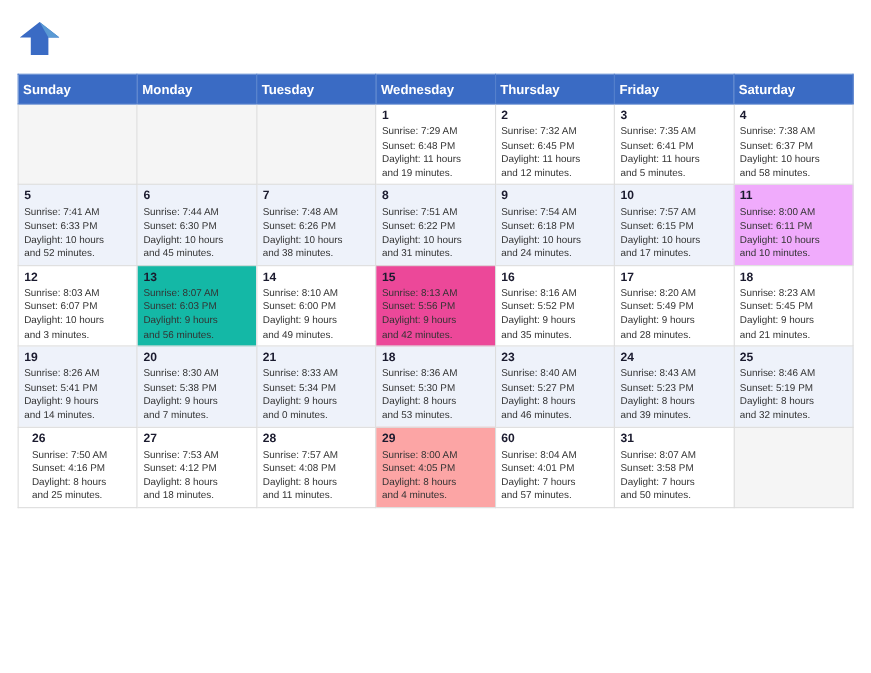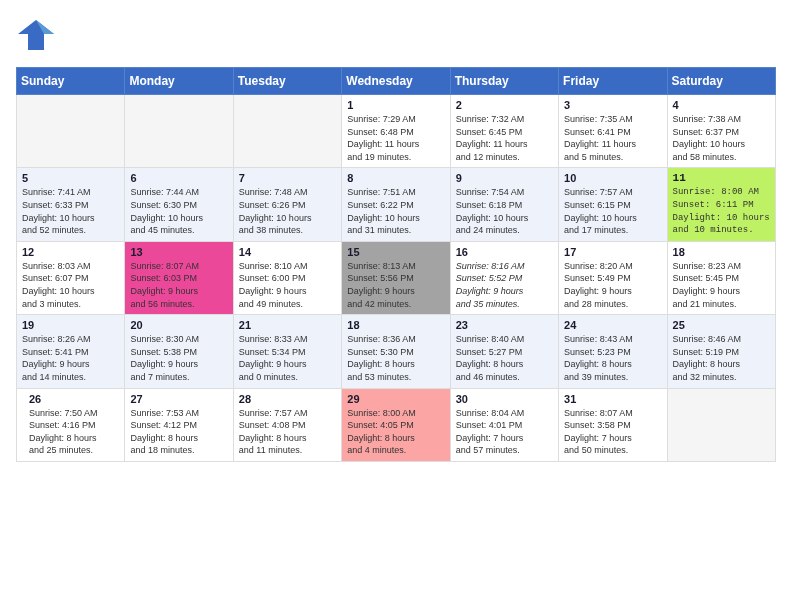--- a/index.html
+++ b/index.html
@@ -204,60 +204,60 @@
 Daylight: 10 hours
 and 24 minutes.</div>
         </td>
         <td style="background: rgb(238, 242, 250);">
           <span class="day-num">10</span>
           <div class="day-info" style="white-space: pre-line;">Sunrise: 7:57 AM
 Sunset: 6:15 PM
 Daylight: 10 hours
 and 17 minutes.</div>
         </td>
-        <td style="background: #bef264; font-family: Liberation Mono, monospace;">
+        <td style="background: #f0abfc;">
           <span class="day-num">11</span>
           <div class="day-info" style="white-space: pre-line;">Sunrise: 8:00 AM
 Sunset: 6:11 PM
 Daylight: 10 hours
 and 10 minutes.</div>
         </td>
       </tr>
       <tr>
         <td style="background: rgb(255, 255, 255);">
           <span class="day-num">12</span>
           <div class="day-info" style="white-space: pre-line;">Sunrise: 8:03 AM
 Sunset: 6:07 PM
 Daylight: 10 hours
 and 3 minutes.</div>
         </td>
-        <td style="background: #ec4899;">
+        <td style="background: #14b8a6;">
           <span class="day-num">13</span>
           <div class="day-info" style="white-space: pre-line;">Sunrise: 8:07 AM
 Sunset: 6:03 PM
 Daylight: 9 hours
 and 56 minutes.</div>
         </td>
         <td style="background: rgb(255, 255, 255);">
           <span class="day-num">14</span>
           <div class="day-info" style="white-space: pre-line;">Sunrise: 8:10 AM
 Sunset: 6:00 PM
 Daylight: 9 hours
 and 49 minutes.</div>
         </td>
-        <td style="background: #a3a3a3;">
+        <td style="background: #ec4899;">
           <span class="day-num">15</span>
           <div class="day-info" style="white-space: pre-line;">Sunrise: 8:13 AM
 Sunset: 5:56 PM
 Daylight: 9 hours
 and 42 minutes.</div>
         </td>
         <td style="background: rgb(255, 255, 255);">
           <span class="day-num">16</span>
-          <div class="day-info" style="white-space: pre-line; font-style: italic;">Sunrise: 8:16 AM
+          <div class="day-info" style="white-space: pre-line;">Sunrise: 8:16 AM
 Sunset: 5:52 PM
 Daylight: 9 hours
 and 35 minutes.</div>
         </td>
         <td style="background: rgb(255, 255, 255);">
           <span class="day-num">17</span>
           <div class="day-info" style="white-space: pre-line;">Sunrise: 8:20 AM
 Sunset: 5:49 PM
 Daylight: 9 hours
 and 28 minutes.</div>
@@ -344,21 +344,21 @@
 and 11 minutes.</div>
         </td>
         <td style="background: #fca5a5;">
           <span class="day-num">29</span>
           <div class="day-info" style="white-space: pre-line;">Sunrise: 8:00 AM
 Sunset: 4:05 PM
 Daylight: 8 hours
 and 4 minutes.</div>
         </td>
         <td style="background: rgb(255, 255, 255);">
-          <span class="day-num">30</span>
+          <span class="day-num">60</span>
           <div class="day-info" style="white-space: pre-line;">Sunrise: 8:04 AM
 Sunset: 4:01 PM
 Daylight: 7 hours
 and 57 minutes.</div>
         </td>
         <td style="background: rgb(255, 255, 255);">
           <span class="day-num">31</span>
           <div class="day-info" style="white-space: pre-line;">Sunrise: 8:07 AM
 Sunset: 3:58 PM
 Daylight: 7 hours

